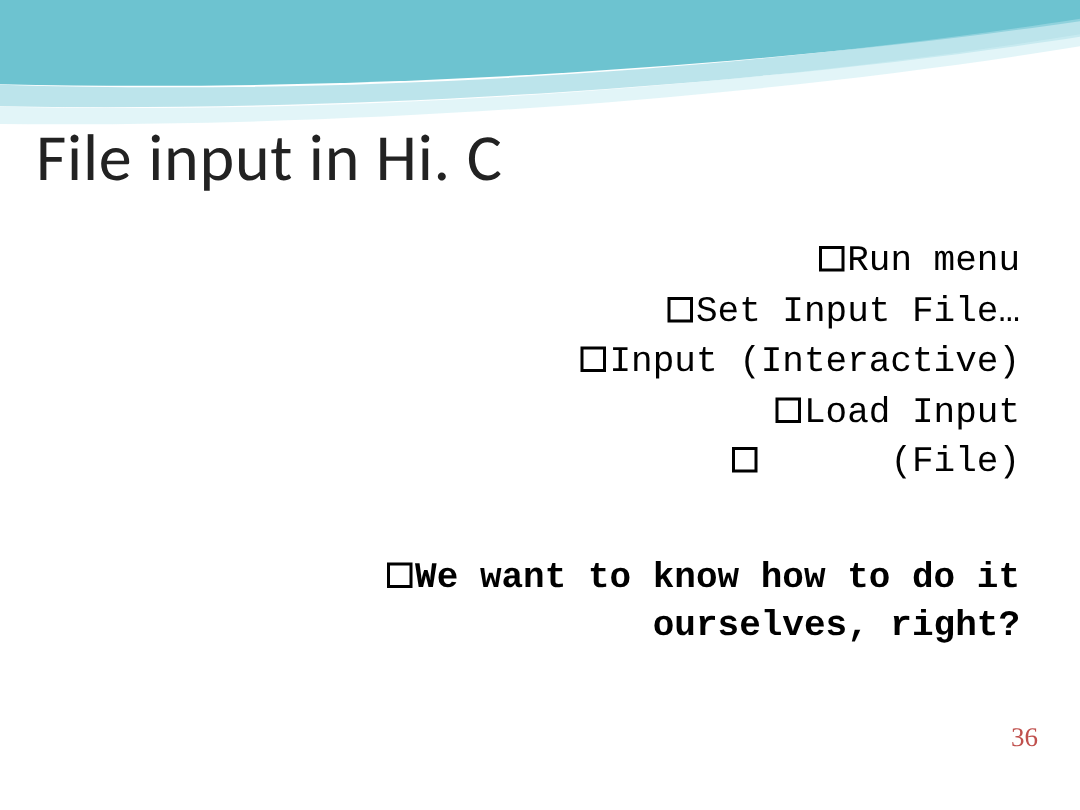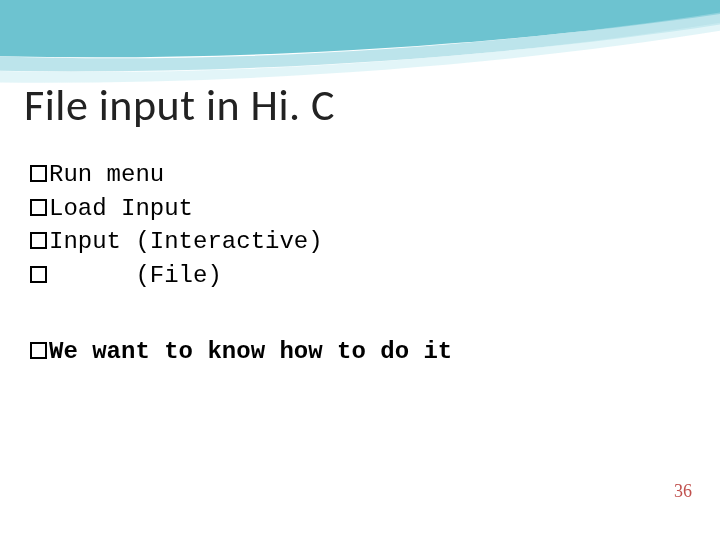--- a/index.html
+++ b/index.html
@@ -33,20 +33,21 @@
     font-size: 44px;
     color: #222;
     font-weight: 400;
     letter-spacing: 0.5px;
   }
   .body {
     position: absolute;
     top: 158px;
     left: 30px;
     right: 40px;
+    text-align: right;
   }
   .line {
     font-family: "Courier New", monospace;
     font-size: 24px;
     color: #000;
     line-height: 1.4;
     white-space: pre;
   }
   .bullet-box {
     display: inline-block;
@@ -92,23 +93,25 @@
   <svg class="swoosh" viewBox="0 0 800 90" preserveAspectRatio="none">
     <path d="M0,0 L800,0 L800,8 C600,40 300,65 0,55 Z" fill="#53b8c8" opacity="0.85"></path>
     <path d="M0,55 C300,68 600,40 800,6 L800,18 C600,52 300,78 0,70 Z" fill="#9fd9e3" opacity="0.7"></path>
     <path d="M0,70 C300,80 600,52 800,16 L800,24 C600,60 300,88 0,82 Z" fill="#cfeef3" opacity="0.6"></path>
   </svg>
 
   <div class="title">File input in Hi. C</div>
 
   <div class="body">
     <div class="line"><span class="bullet-box"></span><span>Run menu</span></div>
+    <div class="line"><span class="bullet-box"></span><span>Set Input File…</span></div>
+    <div class="line"><span class="bullet-box"></span><span>Input (Interactive)</span></div>
     <div class="line"><span class="bullet-box"></span><span>Load Input</span></div>
-    <div class="line"><span class="bullet-box"></span><span>Input (Interactive)</span></div>
     <div class="line"><span class="bullet-box"></span><span>      (File)</span></div>
 
     <div class="emph-block">
       <div class="emph"><span class="bullet-box"></span><span>We want to know how to do it</span></div>
+      <div class="emph-cont">ourselves, right?</div>
     </div>
   </div>
 
   <div class="pagenum">36</div>
 </div>
 
 </body></html>

